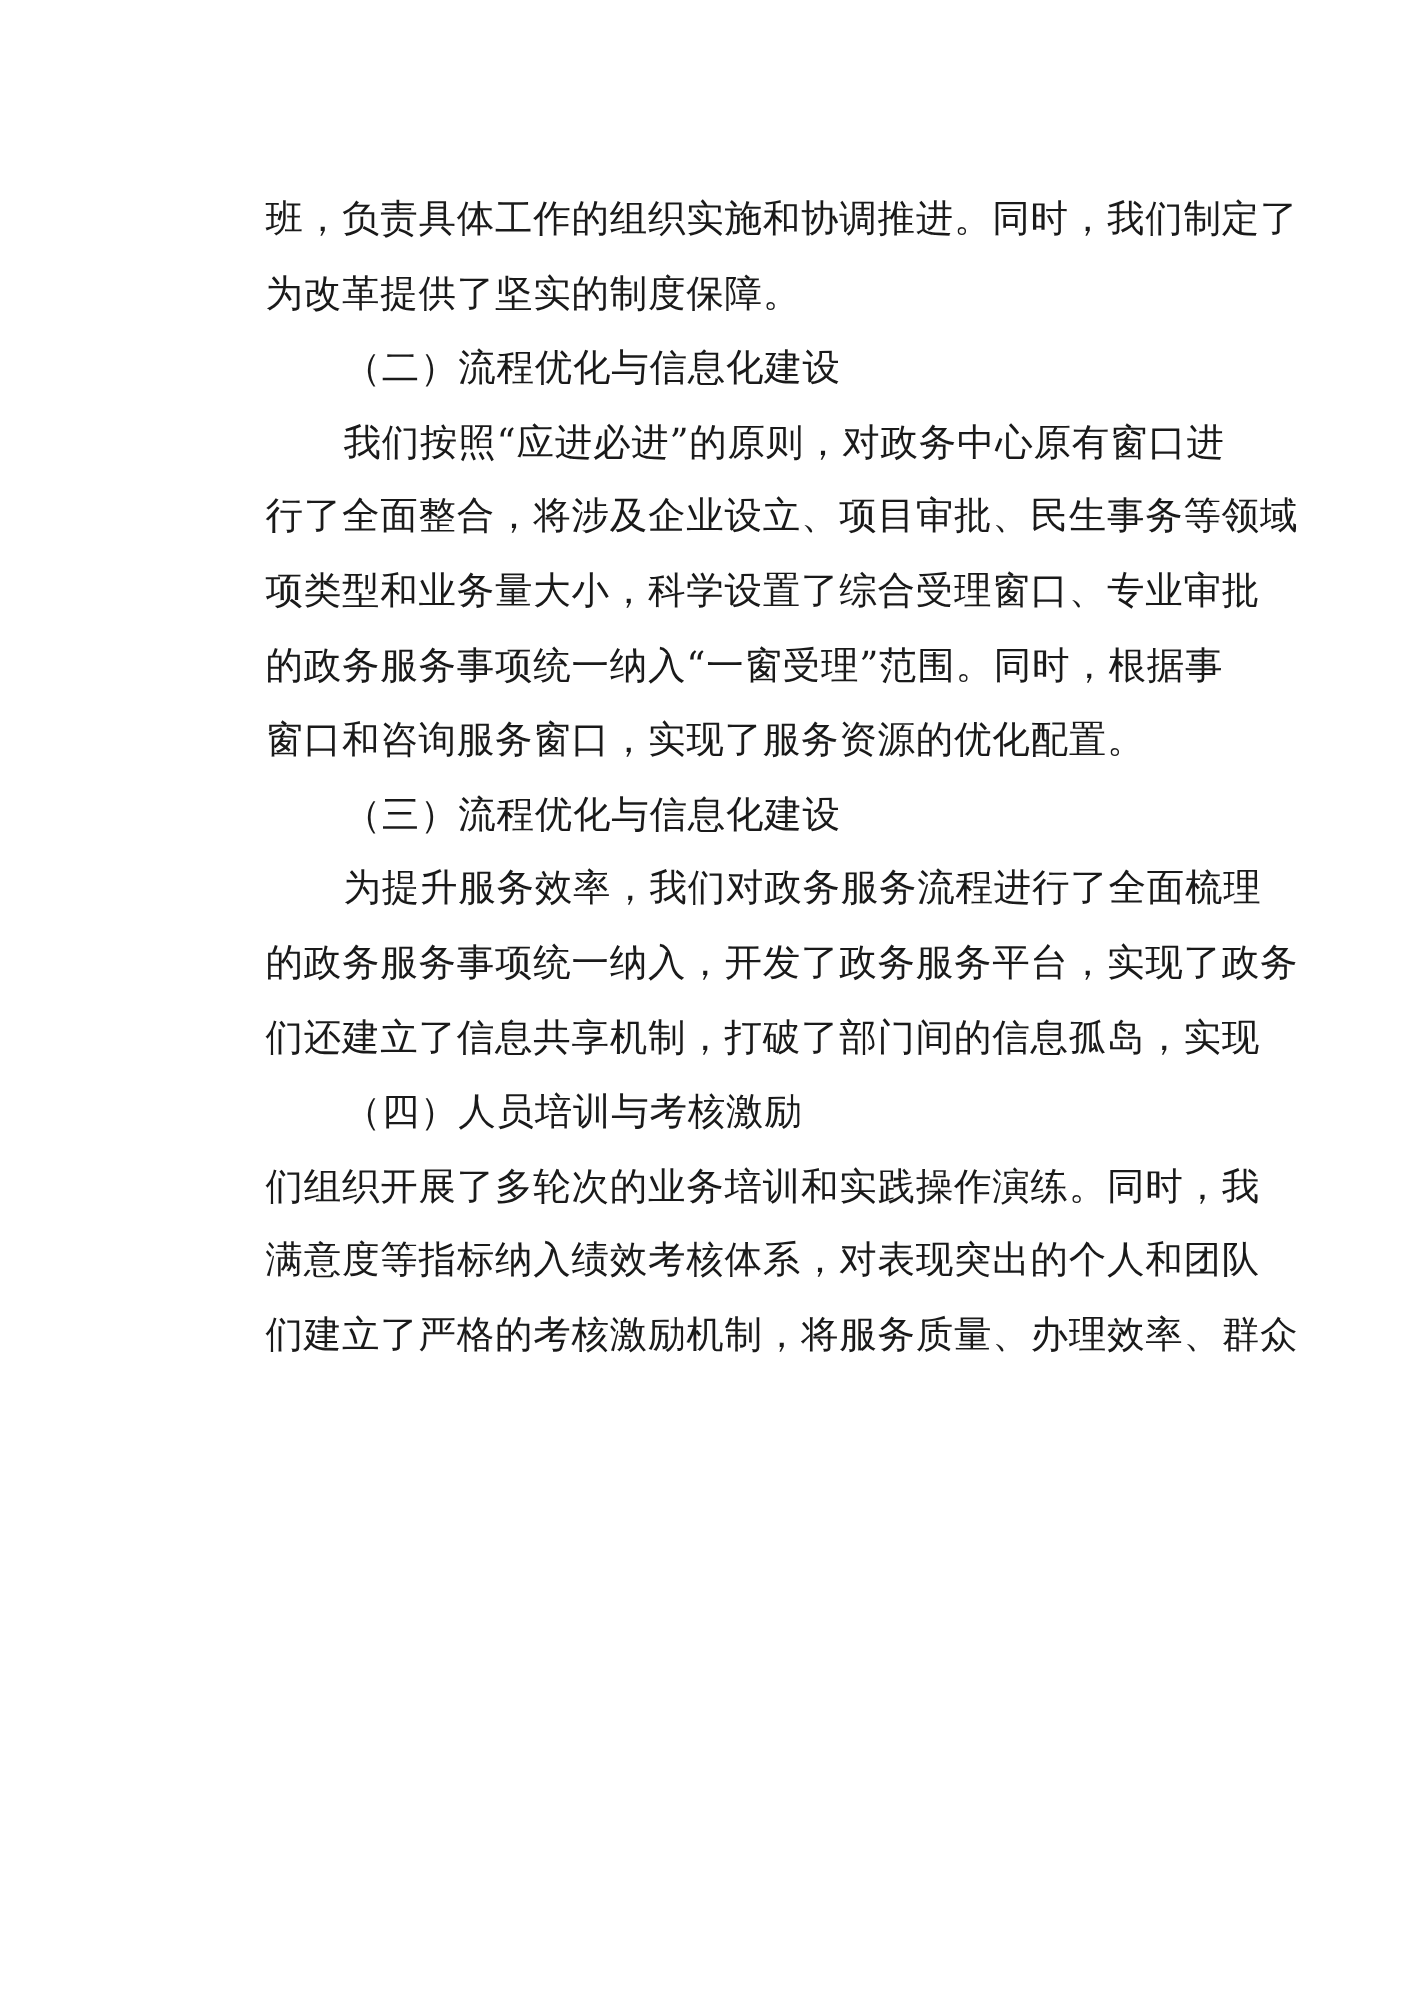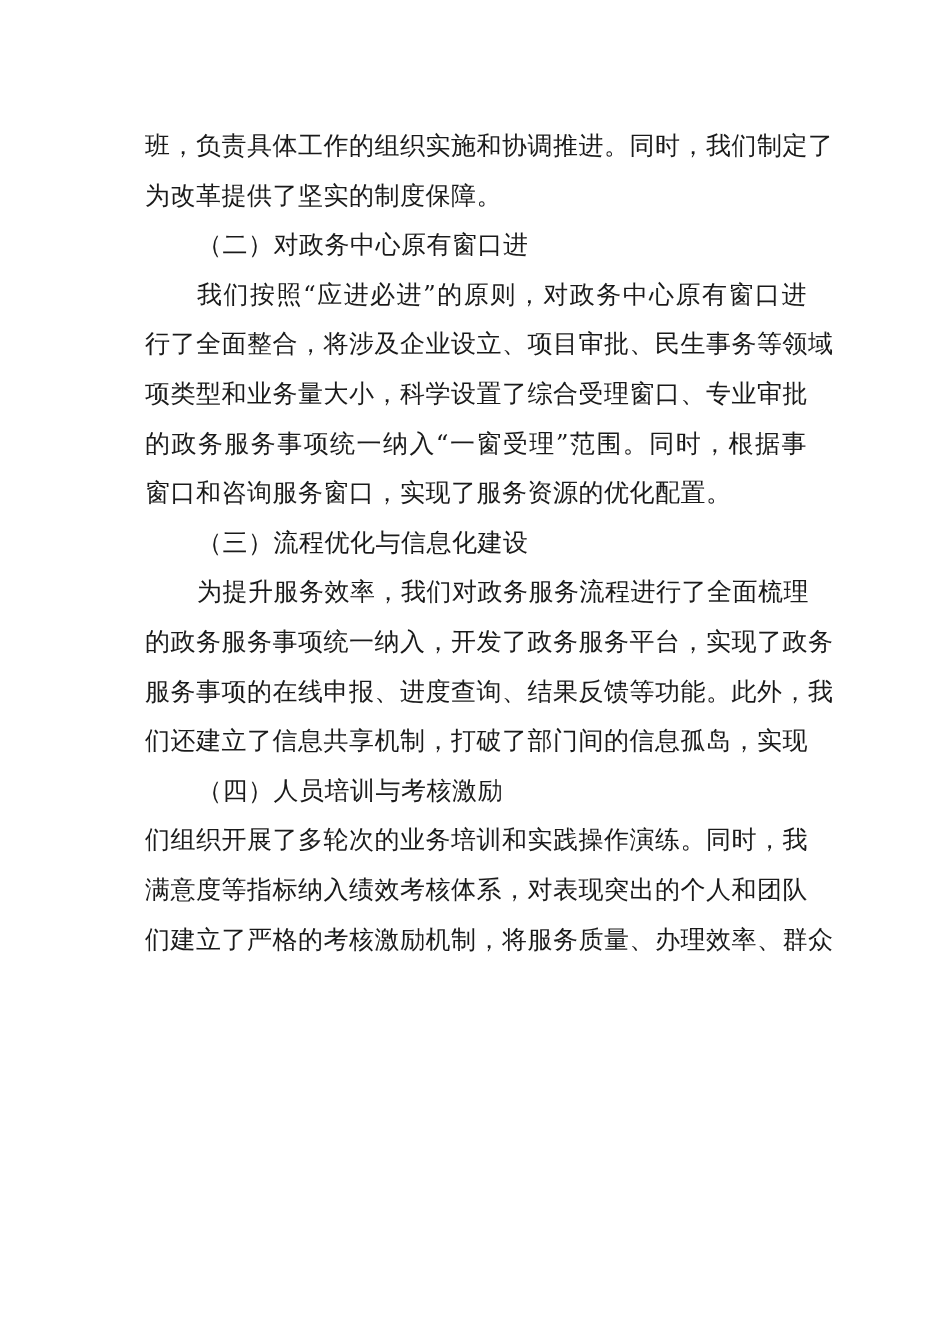--- a/index.html
+++ b/index.html
@@ -22,53 +22,53 @@
     width: 662px;
   }
   .line {
     height: 49.6px;
     line-height: 49.6px;
     font-size: 25px;
     white-space: nowrap;
     text-align: justify;
     text-align-last: justify;
     letter-spacing: 0.5px;
+    margin-left: 32px;
   }
   .line.last {
     text-align-last: left;
   }
   .line.indent {
     padding-left: 52px;
   }
   .heading {
     padding-left: 52px;
     text-align-last: left;
   }
 </style>
 </head>
 <body>
 
 <div class="page">
 
   <div class="line">班，负责具体工作的组织实施和协调推进。同时，我们制定了</div>
   <div class="line last">为改革提供了坚实的制度保障。</div>
 
-  <div class="line heading">（二）对政务中心原有窗口进</div>
+  <div class="line heading">（二）流程优化与信息化建设</div>
 
   <div class="line indent">我们按照“应进必进”的原则，对政务中心原有窗口进</div>
   <div class="line">行了全面整合，将涉及企业设立、项目审批、民生事务等领域</div>
   <div class="line">项类型和业务量大小，科学设置了综合受理窗口、专业审批</div>
   <div class="line">的政务服务事项统一纳入“一窗受理”范围。同时，根据事</div>
   <div class="line last">窗口和咨询服务窗口，实现了服务资源的优化配置。</div>
 
   <div class="line heading">（三）流程优化与信息化建设</div>
 
   <div class="line indent">为提升服务效率，我们对政务服务流程进行了全面梳理</div>
   <div class="line">的政务服务事项统一纳入，开发了政务服务平台，实现了政务</div>
-  <div class="line">服务事项的在线申报、进度查询、结果反馈等功能。此外，我</div>
   <div class="line">们还建立了信息共享机制，打破了部门间的信息孤岛，实现</div>
 
   <div class="line heading">（四）人员培训与考核激励</div>
 
   <div class="line">们组织开展了多轮次的业务培训和实践操作演练。同时，我</div>
   <div class="line">满意度等指标纳入绩效考核体系，对表现突出的个人和团队</div>
   <div class="line">们建立了严格的考核激励机制，将服务质量、办理效率、群众</div>
 </div>
 
 </body></html>

